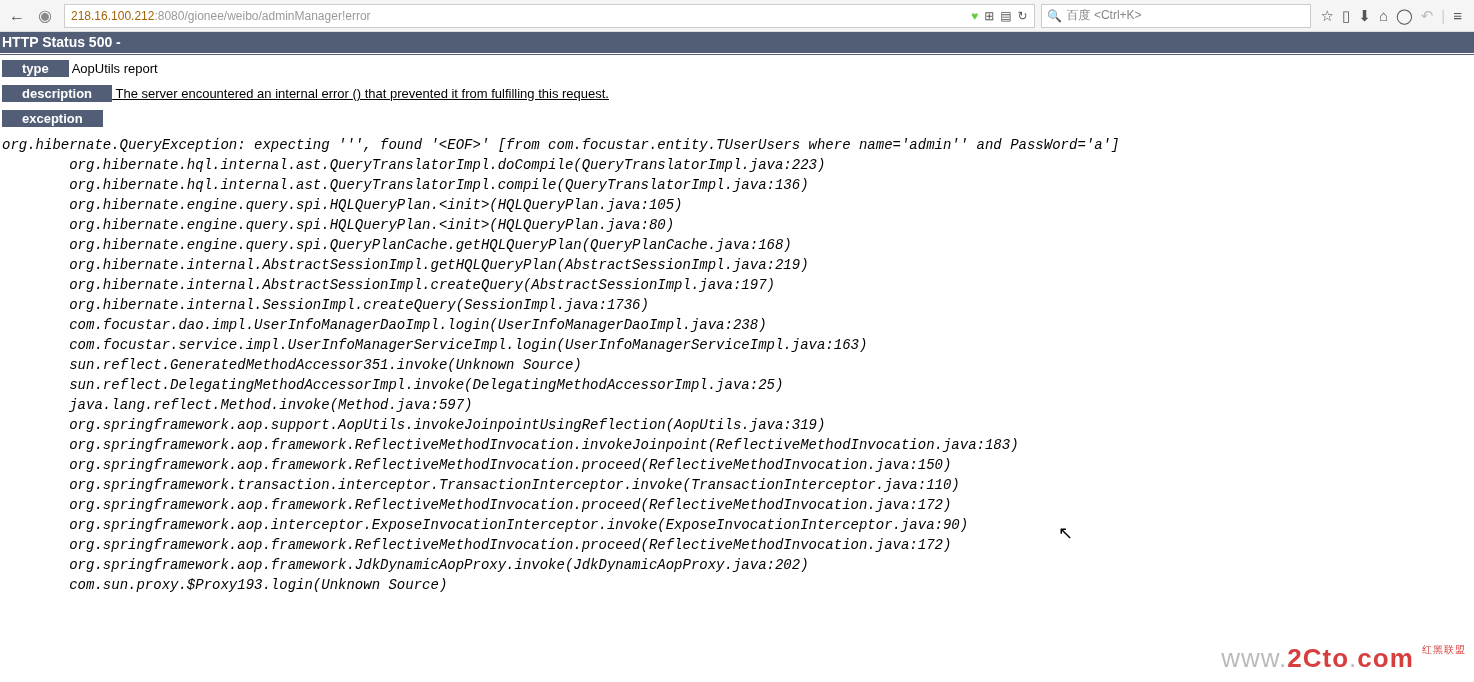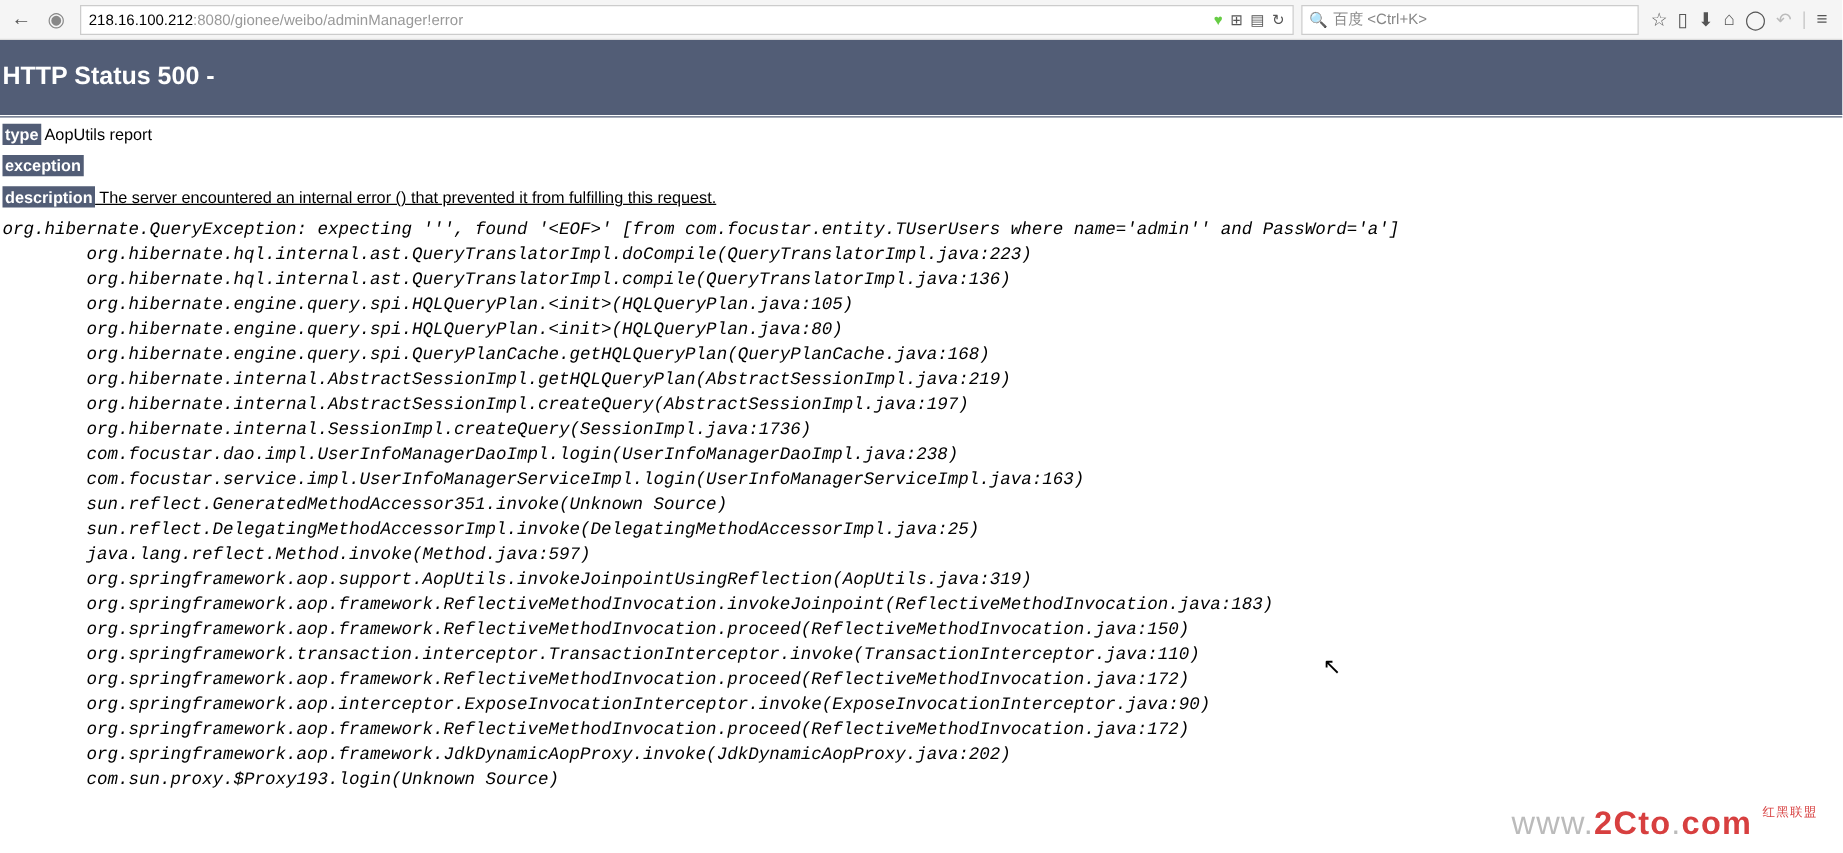--- a/index.html
+++ b/index.html
@@ -2,37 +2,37 @@
 <html><head>
   <meta charset="utf-8">
   <style>
     * { margin: 0; padding: 0; box-sizing: border-box; }
     body { font-family: Arial, sans-serif; width: 1474px; height: 682px; overflow: hidden; background: #fff; }
     
     .toolbar { display: flex; align-items: center; height: 32px; background: #f5f5f5; border-bottom: 1px solid #ddd; padding: 0 4px; gap: 2px; }
     .nav-btn { width: 26px; height: 26px; display: flex; align-items: center; justify-content: center; border-radius: 3px; cursor: pointer; color: #555; font-size: 16px; }
     .url-bar { flex: 1; height: 24px; border: 1px solid #ccc; background: #fff; padding: 2px 6px; display: flex; align-items: center; font-size: 12px; margin: 0 4px; }
     .url-text { color: #999; }
-    .url-text .dark { color: #000000; }
+    .url-text .dark { color: #a16207; }
     .url-icons { display: flex; gap: 6px; align-items: center; margin-left: auto; color: #555; }
     .search-box { width: 270px; height: 24px; border: 1px solid #ccc; background: #fff; padding: 2px 6px; display: flex; align-items: center; font-size: 12px; color: #888; gap: 4px; }
     .toolbar-icons { display: flex; gap: 8px; align-items: center; padding: 0 8px; color: #555; }
     .toolbar-icons span { cursor: pointer; font-size: 15px; }
     
     .content { padding: 0; }
-    .status-header { background: #525D76; color: #fff; font-size: 20px; font-weight: bold; padding: 18px 2px; border-bottom: 1px solid #525D76; }
+    .status-header { background: #525D76; color: #fff; font-size: 14px; font-weight: bold; padding: 2px 2px; border-bottom: 1px solid #525D76; }
     hr { border: none; border-top: 1px solid #525D76; margin: 1px 0; }
     
     .info-line { padding: 5px 0 5px 2px; font-size: 13px; }
-    .label { background: #525D76; color: #fff; font-weight: bold; padding: 1px 2px; text-align: center; }
+    .label { background: #525D76; color: #fff; font-weight: bold; padding: 1px 20px; text-align: center; }
     .desc-text { text-decoration: underline; }
     
     pre.stacktrace { font-family: "Courier New", monospace; font-size: 14px; line-height: 20px; padding: 4px 2px; white-space: pre; color: #000; font-style: italic; }
     
-    .watermark { position: absolute; right: 20px; bottom: 8px; font-size: 26px; color: #bbb; letter-spacing: 1px; font-family: Arial; }
+    .watermark { position: absolute; right: 8px; bottom: 8px; font-size: 26px; color: #bbb; letter-spacing: 1px; font-family: Arial; }
     .watermark .red { color: #d73f3f; font-weight: bold; }
     .watermark .sub { font-size: 10px; color: #d73f3f; display: inline-block; vertical-align: top; }
     
     .cursor { position: absolute; left: 1058px; top: 522px; font-size: 18px; color: #000; pointer-events: none; }
   </style>
 </head>
 <body>
 
 <div class="toolbar">
   <div class="nav-btn">←</div>
@@ -65,25 +65,25 @@
 <div class="content">
   <h1 class="status-header">HTTP Status 500 -</h1>
   <hr>
 
   <p class="info-line">
     <span class="label">type</span><span> AopUtils report</span>
   </p>
 
 
   <p class="info-line">
-    <span class="label">exception</span>
+    <span class="label">description</span><span class="desc-text"> The server encountered an internal error () that prevented it from fulfilling this request.</span>
   </p>
 
   <p class="info-line">
-    <span class="label">description</span><span class="desc-text"> The server encountered an internal error () that prevented it from fulfilling this request.</span>
+    <span class="label">exception</span>
   </p>
 
   <pre class="stacktrace">org.hibernate.QueryException: expecting ''', found '&lt;EOF&gt;' [from com.focustar.entity.TUserUsers where name='admin'' and PassWord='a']
 	org.hibernate.hql.internal.ast.QueryTranslatorImpl.doCompile(QueryTranslatorImpl.java:223)
 	org.hibernate.hql.internal.ast.QueryTranslatorImpl.compile(QueryTranslatorImpl.java:136)
 	org.hibernate.engine.query.spi.HQLQueryPlan.&lt;init&gt;(HQLQueryPlan.java:105)
 	org.hibernate.engine.query.spi.HQLQueryPlan.&lt;init&gt;(HQLQueryPlan.java:80)
 	org.hibernate.engine.query.spi.QueryPlanCache.getHQLQueryPlan(QueryPlanCache.java:168)
 	org.hibernate.internal.AbstractSessionImpl.getHQLQueryPlan(AbstractSessionImpl.java:219)
 	org.hibernate.internal.AbstractSessionImpl.createQuery(AbstractSessionImpl.java:197)

